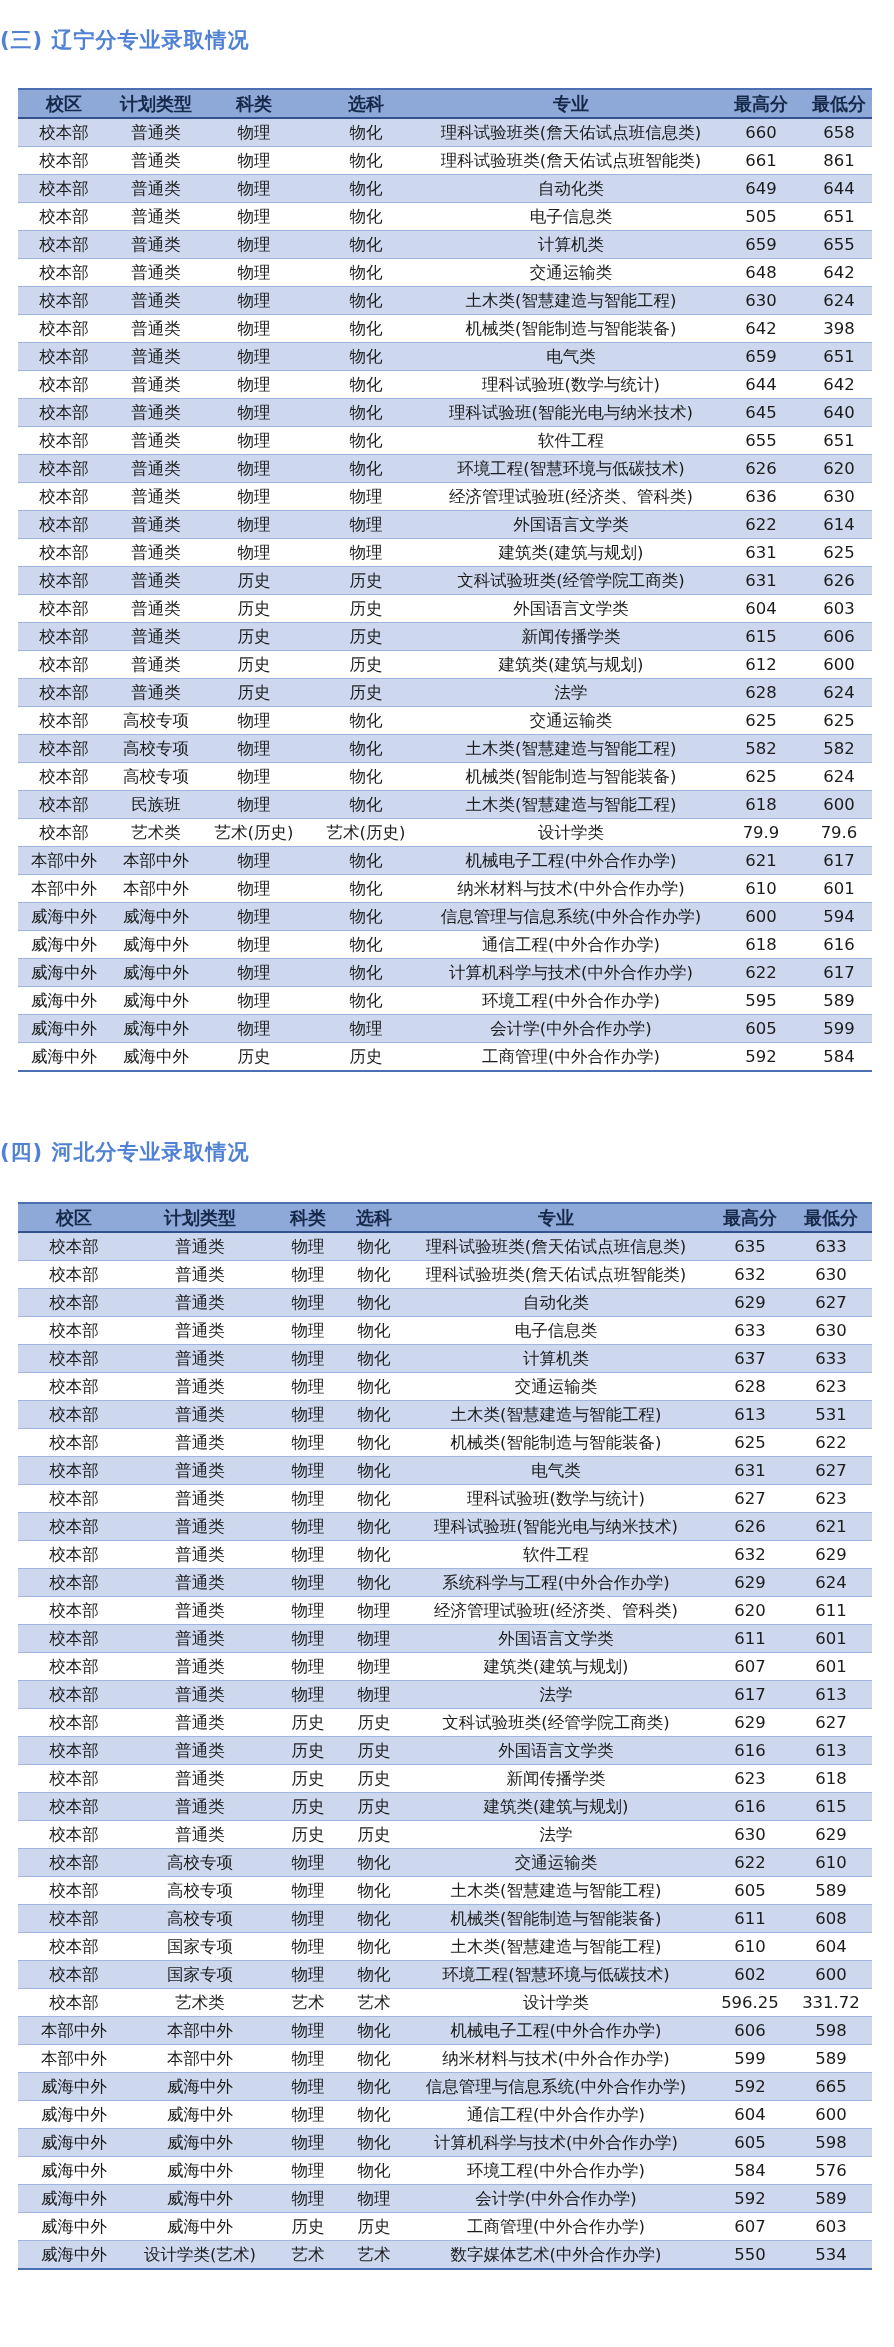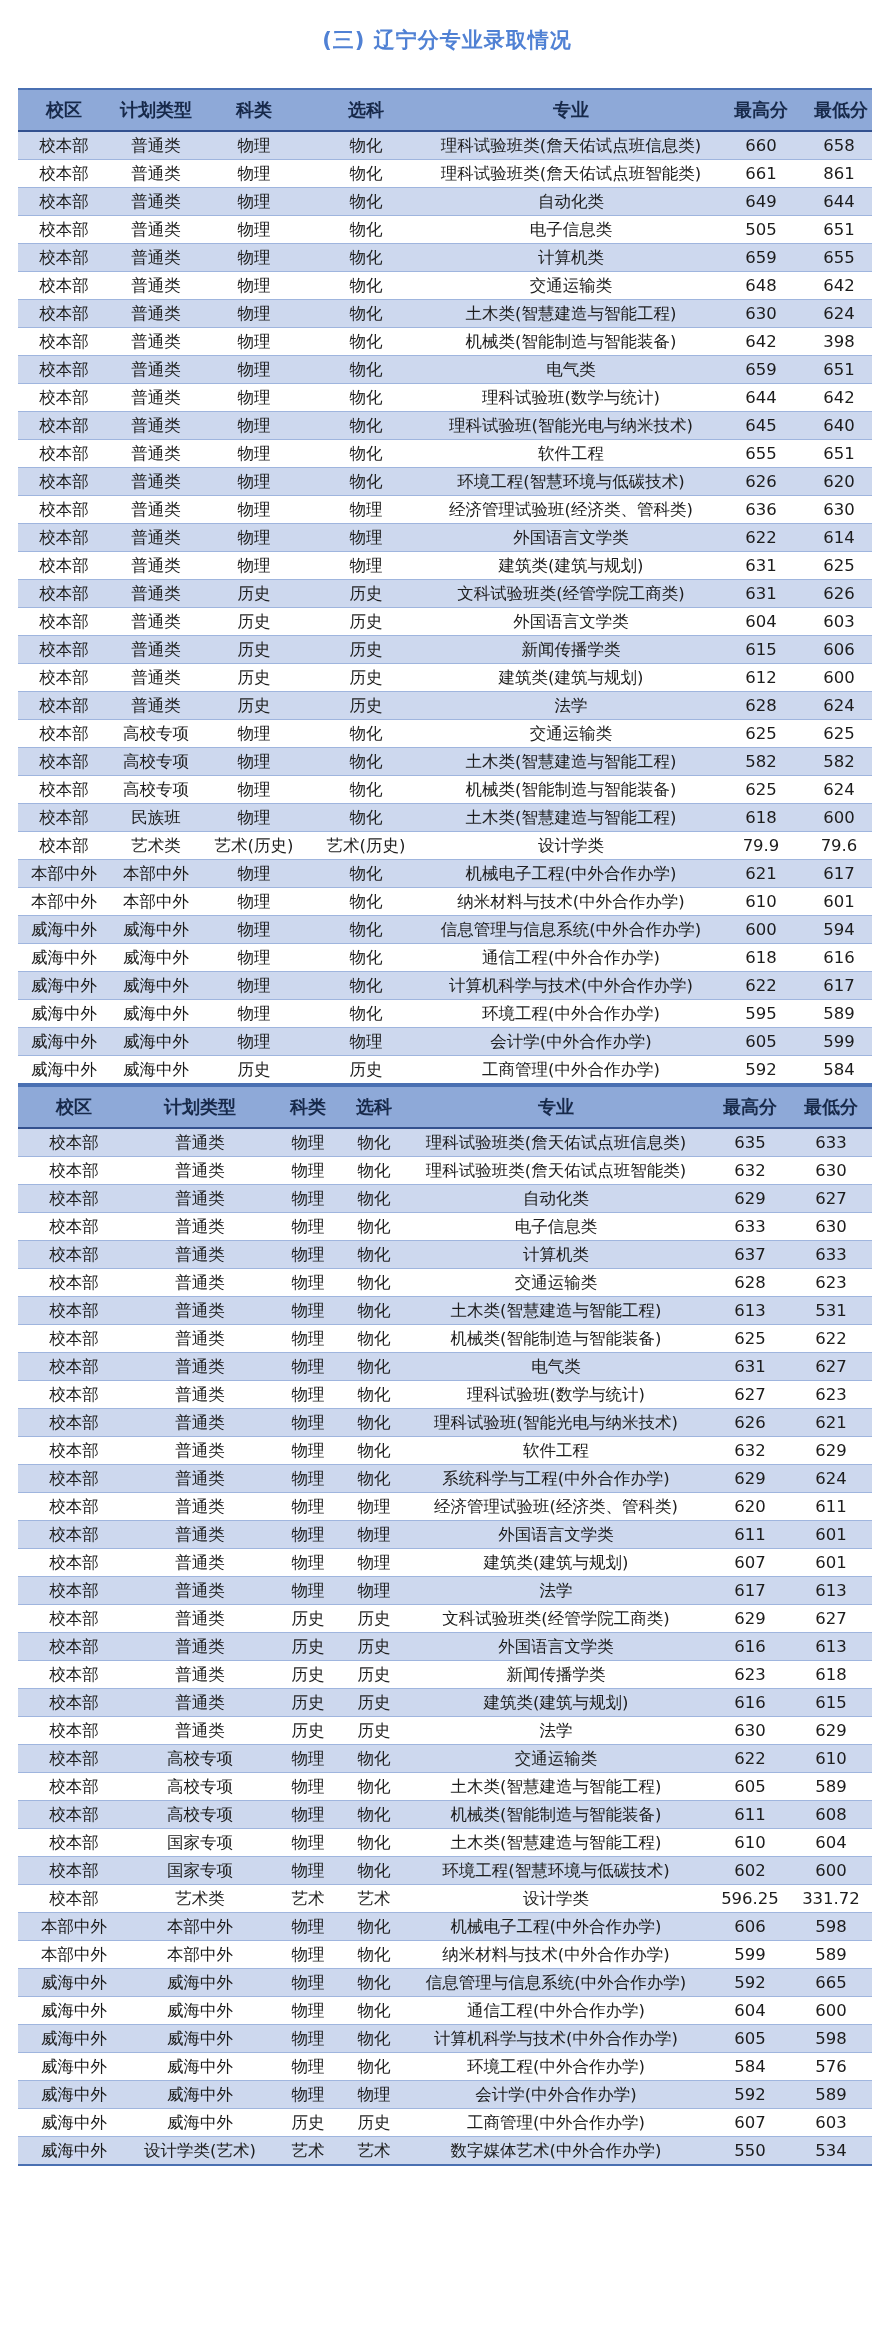--- a/index.html
+++ b/index.html
@@ -13,21 +13,21 @@
     --cell-text: #1c1c1c;
     --page-bg: #ffffff;
   }
   * { box-sizing: border-box; }
   html, body { margin: 0; padding: 0; background: var(--page-bg); }
   body { font-family: "DejaVu Sans", "Liberation Sans", sans-serif; }
   .page { width: 894px; background: var(--page-bg); overflow: hidden; }
 
   .section-title {
     margin: 26px 0 34px 0;
-    text-align: center;
+    text-align: left;
     font-size: 21px;
     font-weight: bold;
     color: var(--title-color);
     letter-spacing: 1px;
   }
   .section--second .section-title { margin-top: 66px; margin-bottom: 36px; }
 
   table.score-table {
     width: 854px;
     margin-left: 18px;
@@ -35,21 +35,21 @@
     table-layout: fixed;
     border-top: 2px solid var(--table-edge);
     border-bottom: 2px solid var(--table-edge);
   }
   table.score-table th {
     background: var(--header-bg);
     color: var(--header-text);
     font-weight: bold;
     font-size: 18px;
     height: 29px;
-    padding: 8px;
+    padding: 1px;
     text-align: center;
     white-space: nowrap;
     border-bottom: 2px solid var(--header-underline);
   }
   table.score-table td {
     height: 27px;
     padding: 0;
     font-size: 16.5px;
     line-height: 27px;
     text-align: center;
@@ -411,20 +411,21 @@
             <td>历史</td>
             <td>工商管理(中外合作办学)</td>
             <td>592</td>
             <td>584</td>
           </tr>
         </tbody>
     </table>
   </section>
 
   <section class="section section--second">
+    <h2 class="section-title">(四) 河北分专业录取情况</h2>
     <table class="score-table table-1">
       <colgroup>
         <col class="c0">
           <col class="c1">
           <col class="c2">
           <col class="c3">
           <col class="c4">
           <col class="c5">
           <col class="c6">
       </colgroup>

